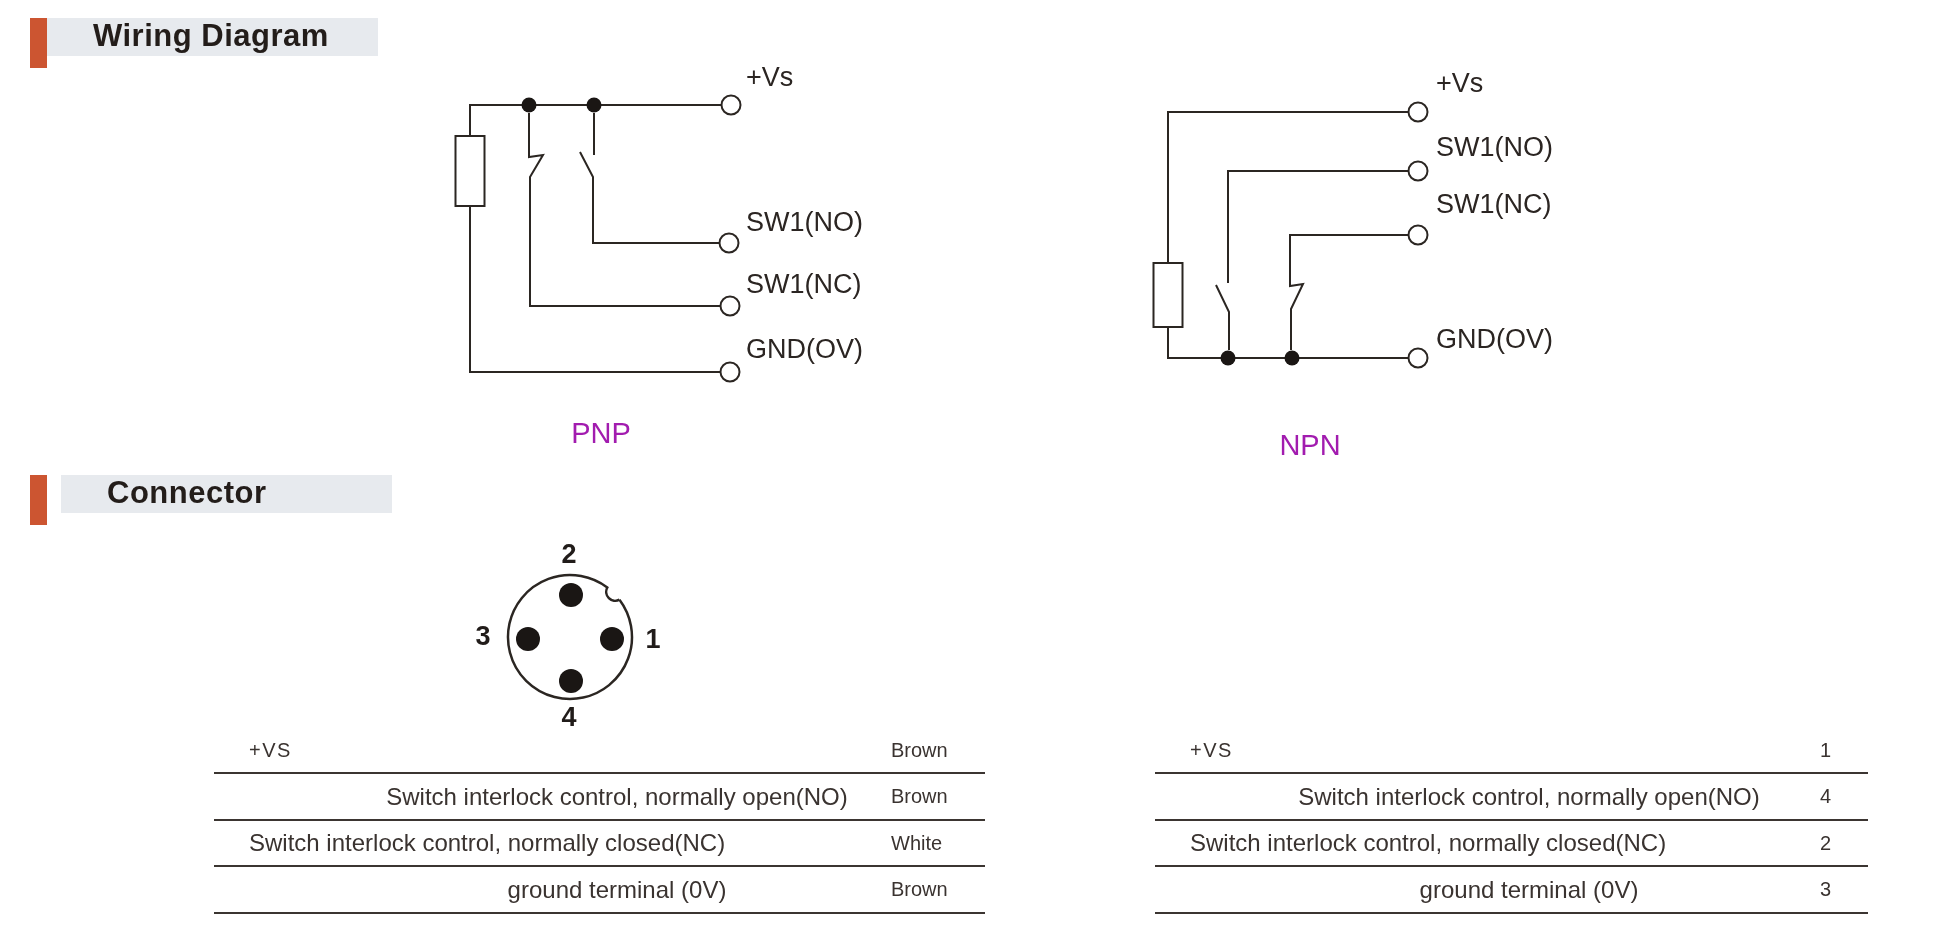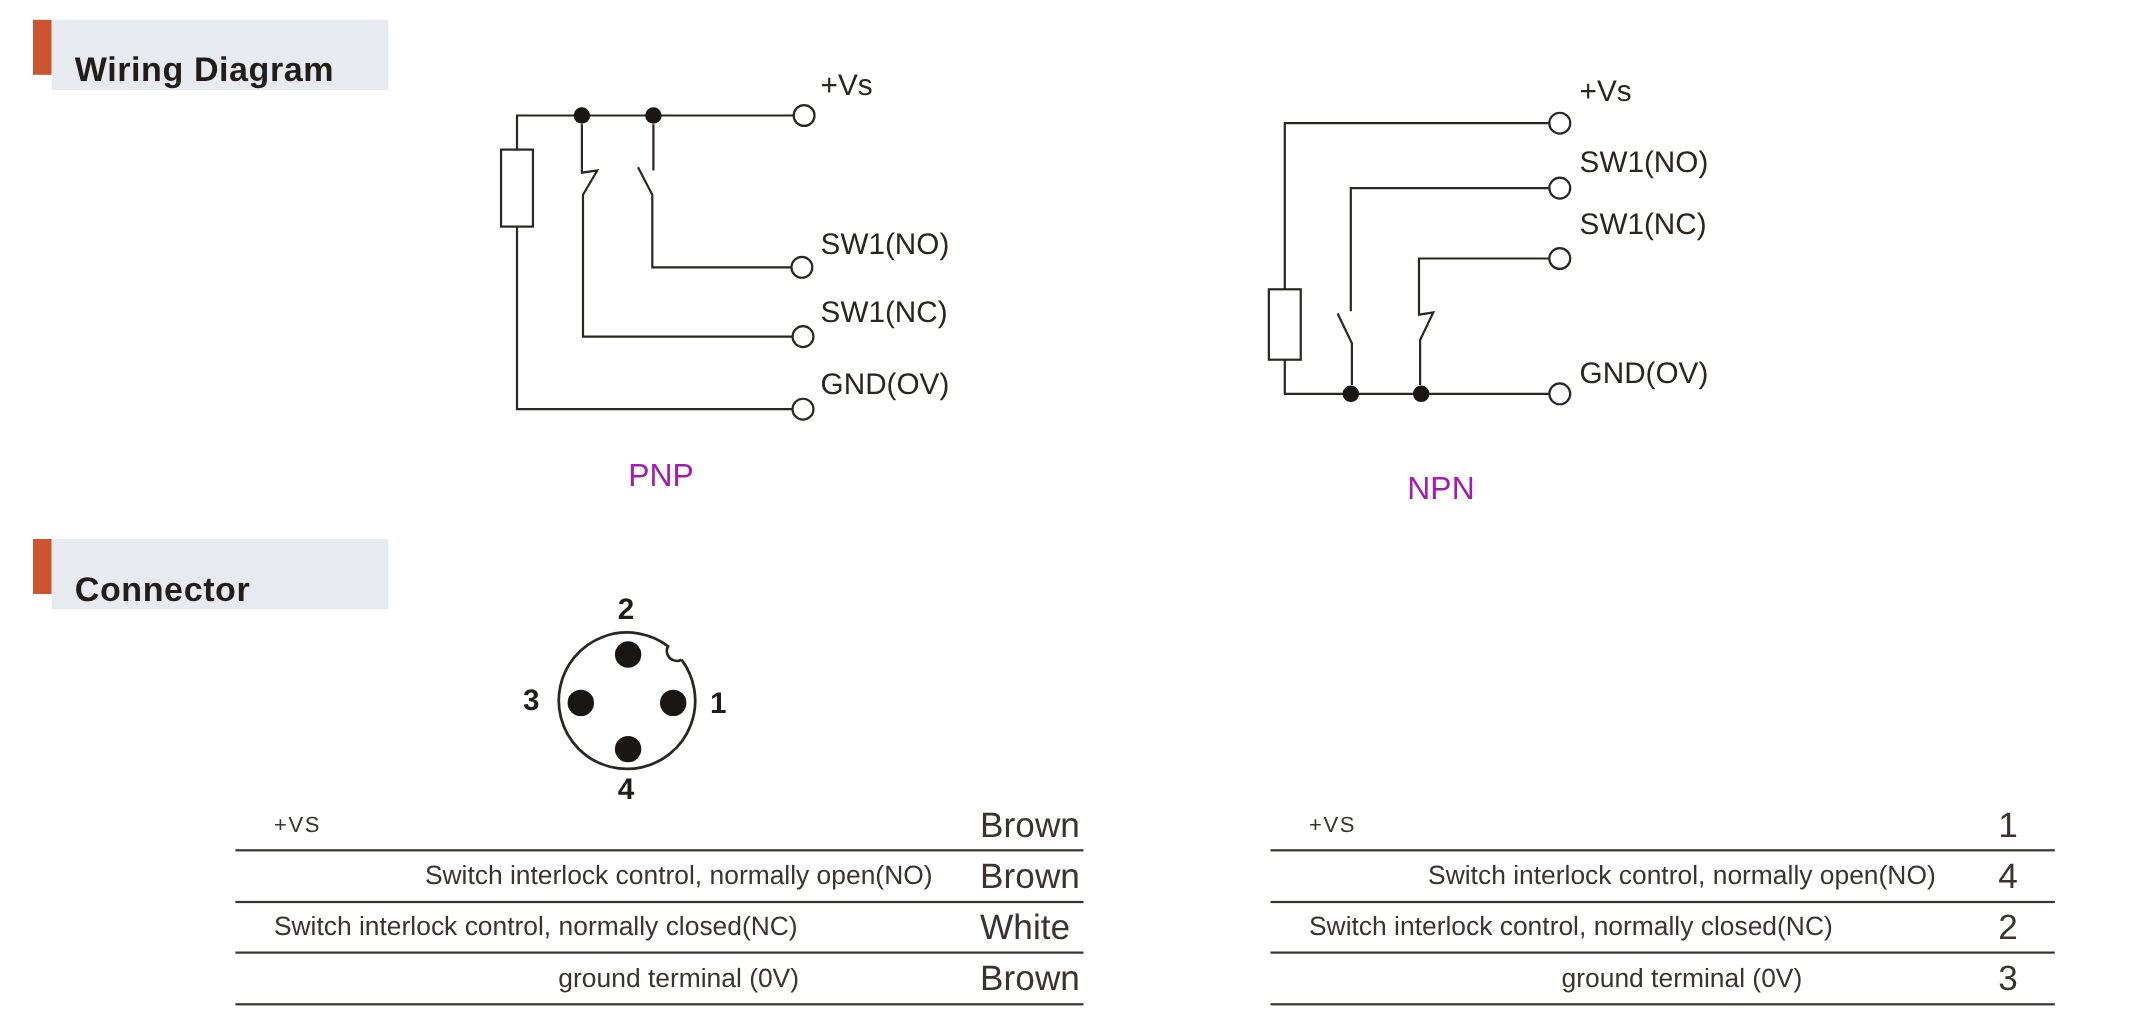--- a/index.html
+++ b/index.html
@@ -5,27 +5,27 @@
   html,body{margin:0;padding:0;background:#fff;}
   .page{
     position:relative;width:1940px;height:930px;background:#ffffff;
     font-family:"Liberation Sans","DejaVu Sans",sans-serif;
     color:#272220;overflow:hidden;
   }
   
   .sec-header{position:absolute;left:30px;height:50px;display:flex;}
   .sec-header .accent-bar{width:17px;height:50px;background:#cc5531;}
   .sec-header .hbg{
-    width:306px;height:64px;background:#e7eaee;display:flex;align-items:flex-end;
+    width:306px;height:38px;background:#e7eaee;display:flex;align-items:flex-start;padding-left:25px;
   }
   .sec-header .htitle{
     font-size:31px;font-weight:bold;color:#231d1a;padding-left:21px;letter-spacing:0.5px;
   }
   #hdr-wiring{top:18px;}
-  #hdr-connector{top:490px;}
+  #hdr-connector{top:475px;gap:14px;}
 
   
   svg.layer{position:absolute;left:0;top:0;pointer-events:none;}
   .wire{fill:none;stroke:#2b2622;stroke-width:2;stroke-linejoin:miter;}
   .res{fill:#ffffff;stroke:#2b2622;stroke-width:2;}
   .term{fill:#ffffff;stroke:#2b2622;stroke-width:2;}
   .dot{fill:#1a1614;stroke:none;}
   .conn-outline{fill:none;stroke:#2b2622;stroke-width:2.5;}
 
   
@@ -34,21 +34,21 @@
   .pin-num{position:absolute;font-size:27px;font-weight:600;color:#211c1a;width:26px;text-align:center;line-height:28px;}
 
   
   .wtable{position:absolute;top:728px;}
   #table-left{left:214px;width:771px;}
   #table-right{left:1155px;width:713px;}
   .trow{position:relative;display:flex;align-items:center;border-bottom:2px solid #3b3531;}
   .trow.h44{height:44px;} .trow.h45{height:45px;justify-content:center;}
   .trow .fn{padding-left:35px;font-size:24px;color:#3a3330;white-space:nowrap;}
   .trow .fn.small{font-size:20px;letter-spacing:1.5px;}
-  .trow .val{position:absolute;left:677px;font-size:32px;color:#3a3330;white-space:nowrap;}
+  .trow .val{position:absolute;left:677px;font-size:20px;color:#3a3330;white-space:nowrap;}
   #table-right .trow .val{left:648px;width:45px;text-align:center;}
 </style>
 </head>
 <body>
 
 <div class="page">
 
   <div class="sec-header" id="hdr-wiring">
     <div class="accent-bar"></div>
     <div class="hbg">

